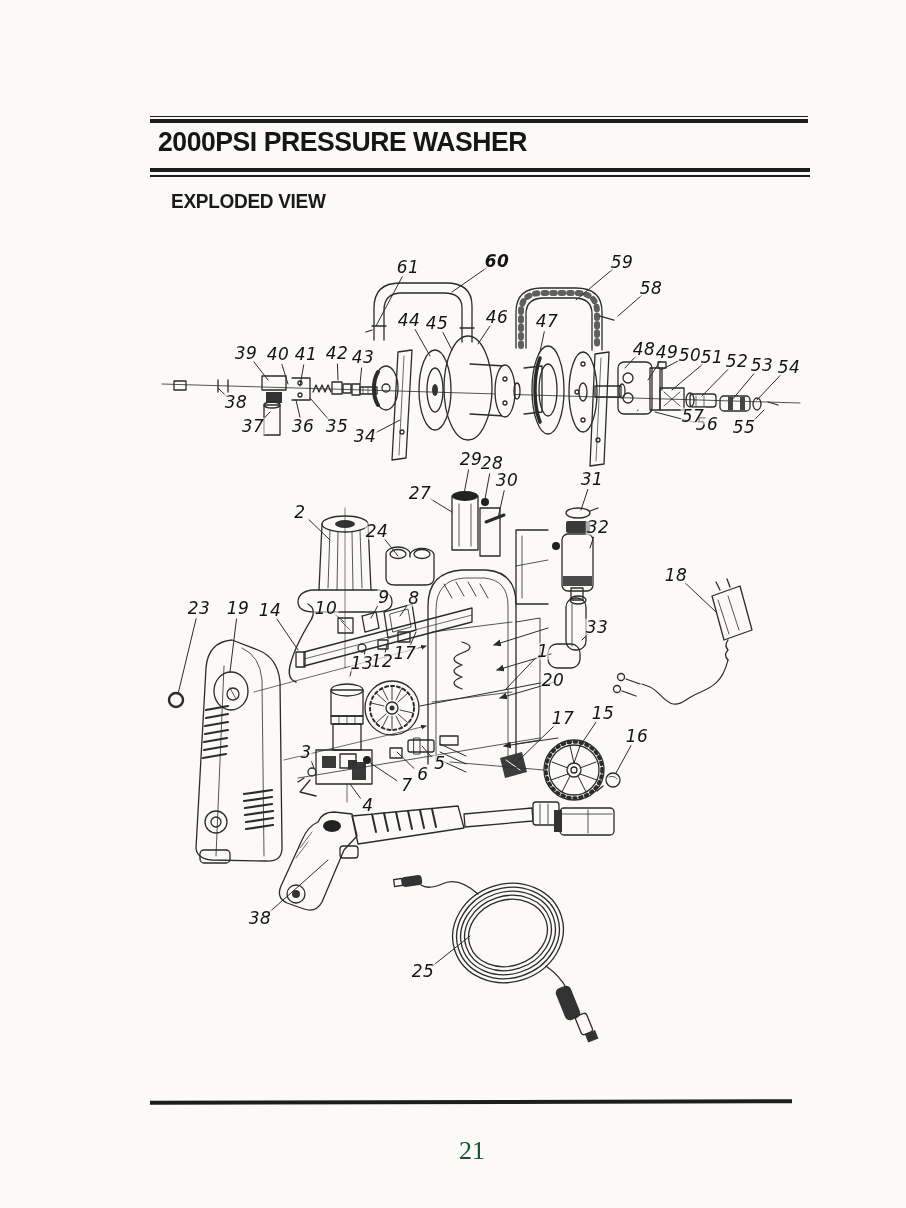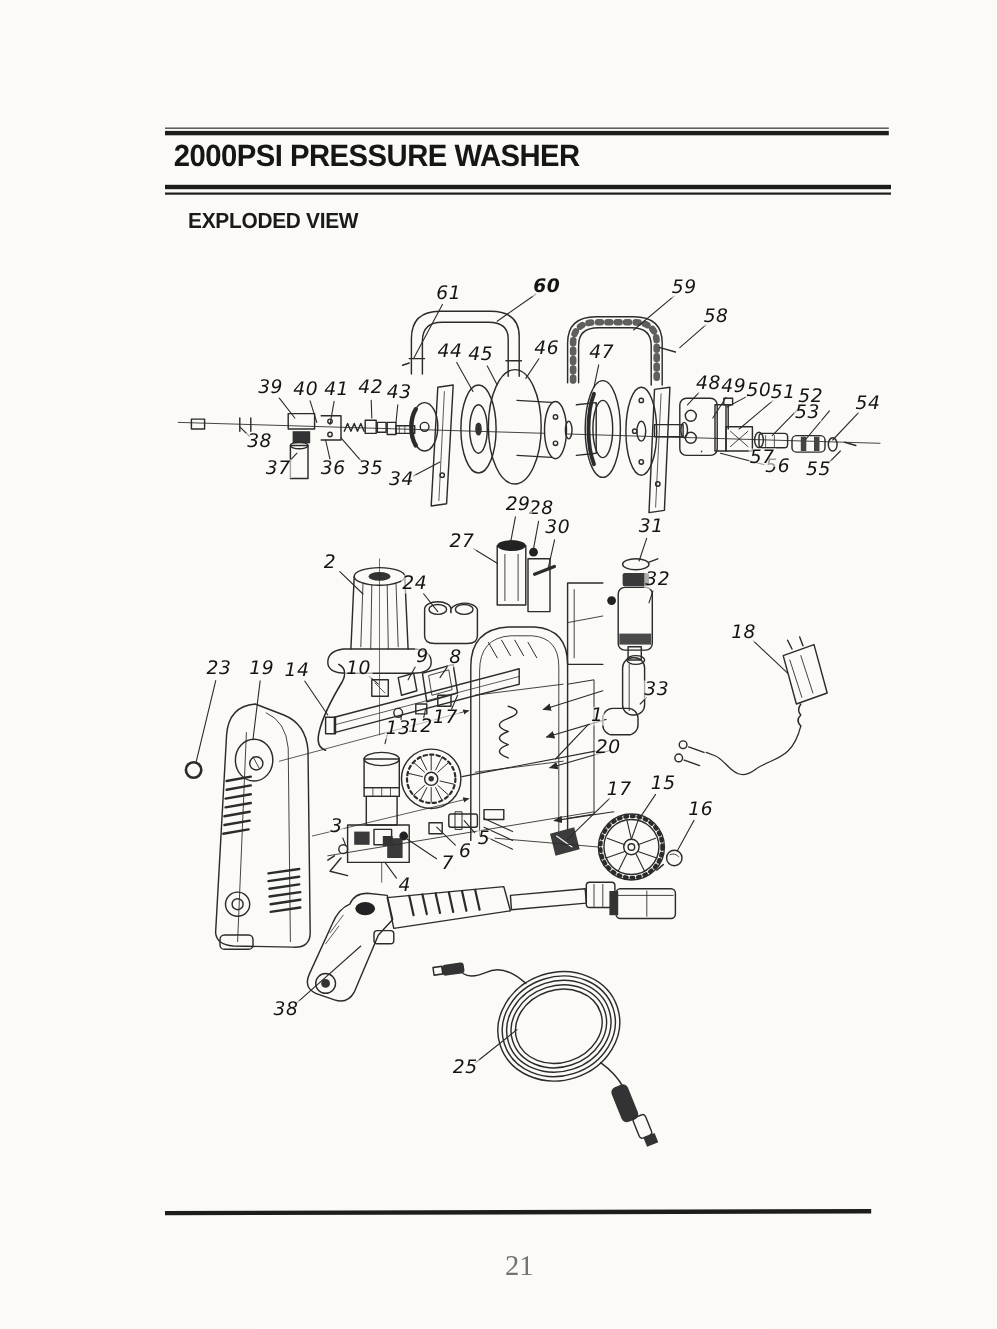--- a/index.html
+++ b/index.html
@@ -13,21 +13,21 @@
   .rule-bottom{left:150px;top:1100px;width:642px;height:4px;transform:rotate(-0.15deg);}
   .page-title{position:absolute;left:158px;top:126px;margin:0;font-size:28px;font-weight:bold;
         letter-spacing:-0.5px;transform:scaleX(.95);transform-origin:left;color:#161616;}
   .section-heading{position:absolute;left:171px;top:190px;margin:0;font-size:20px;font-weight:bold;
         letter-spacing:-0.3px;transform:scaleX(.95);transform-origin:left;color:#1a1a1a;}
   .diagram{position:absolute;left:0;top:0;width:906px;height:1208px;}
   .diagram svg{position:absolute;left:0;top:0;}
   .callout{position:absolute;transform:translate(-50%,-55%);font:italic 17px "DejaVu Sans",sans-serif;
         color:#141414;letter-spacing:.5px;background:rgba(251,250,247,.6);padding:0 1px;line-height:1;}
   .page-number{position:absolute;left:452px;top:1136px;transform:translateX(-50%);
-        font:26px "Liberation Serif",serif;color:#737373;padding-left:40px;}
+        font:26px "Liberation Serif",serif;color:#14532d;padding-left:40px;}
 </style>
 </head>
 <body>
 
 <div class="page">
 
   <div class="rule rule-top-thin"></div>
   <div class="rule rule-top"></div>
   <h1 class="page-title">2000PSI PRESSURE WASHER</h1>
   <div class="rule rule-under"></div>
@@ -495,21 +495,21 @@
         <div class="callout" style="left: 363px; top: 358px;">43</div>
         <div class="callout" style="left: 409px; top: 321px;">44</div>
         <div class="callout" style="left: 437px; top: 324px;">45</div>
         <div class="callout" style="left: 497px; top: 318px;">46</div>
         <div class="callout" style="left: 547px; top: 322px;">47</div>
         <div class="callout" style="left: 644px; top: 350px;">48</div>
         <div class="callout" style="left: 667px; top: 353px;">49</div>
         <div class="callout" style="left: 690px; top: 356px;">50</div>
         <div class="callout" style="left: 712px; top: 358px;">51</div>
         <div class="callout" style="left: 737px; top: 362px;">52</div>
-        <div class="callout" style="left: 734px; top: 366px; margin-top: 10px;">53</div>
+        <div class="callout" style="left: 762px; top: 366px;">53</div>
         <div class="callout" style="left: 789px; top: 368px;">54</div>
         <div class="callout" style="left: 744px; top: 428px;">55</div>
         <div class="callout" style="left: 707px; top: 425px;">56</div>
         <div class="callout" style="left: 669px; top: 417px; margin-left: 24px;">57</div>
         <div class="callout" style="left: 651px; top: 289px;">58</div>
         <div class="callout" style="left: 622px; top: 263px;">59</div>
         <div class="callout" style="left: 497px; top: 262px; font-weight: bold;">60</div>
         <div class="callout" style="left: 408px; top: 268px;">61</div>
       </div>
   </div>

